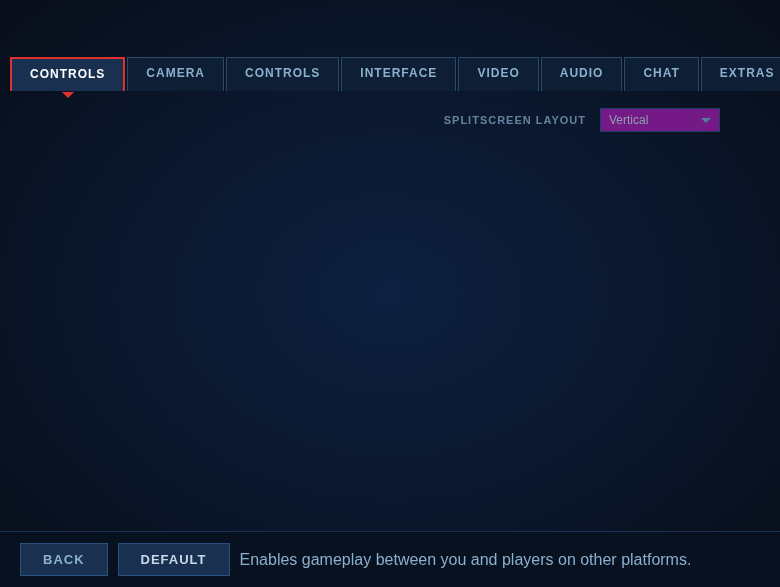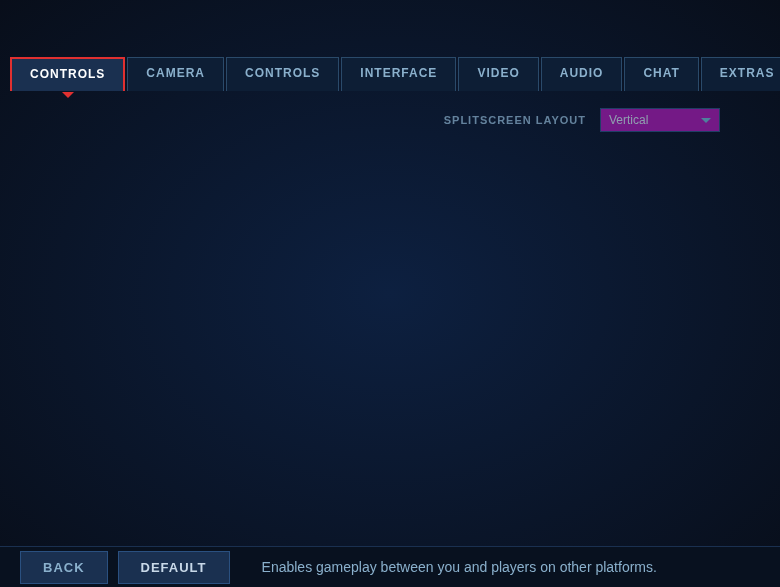--- a/index.html
+++ b/index.html
@@ -166,21 +166,21 @@
     .cross-platform-row .setting-label {
       color: #c8e0f8;
     }
 
     
     .bottom-bar {
       position: absolute;
       bottom: 0;
       left: 0;
       right: 0;
-      height: 41px;
+      height: 56px;
       background: #08111f;
       border-top: 1px solid #1a3050;
       display: flex;
       align-items: center;
       gap: 10px;
       padding: 0 20px;
     }
 
     .btn {
       padding: 8px 22px;
@@ -197,23 +197,23 @@
       border: 1px solid #2a5080;
     }
 
     .btn-default {
       background: #1a3050;
       color: #c8d8e8;
       border: 1px solid #2a5080;
     }
 
     .bottom-hint {
-      font-size: 14px;
+      font-size: 16px;
       color: #8ab0cc;
-      margin-left: 22px;
+      margin-left: 0;
     }
 
     .dropdown-wide {
       min-width: 130px;
     }
 
     .splitscreen-row {
       opacity: 0.7;
     }
   </style>

